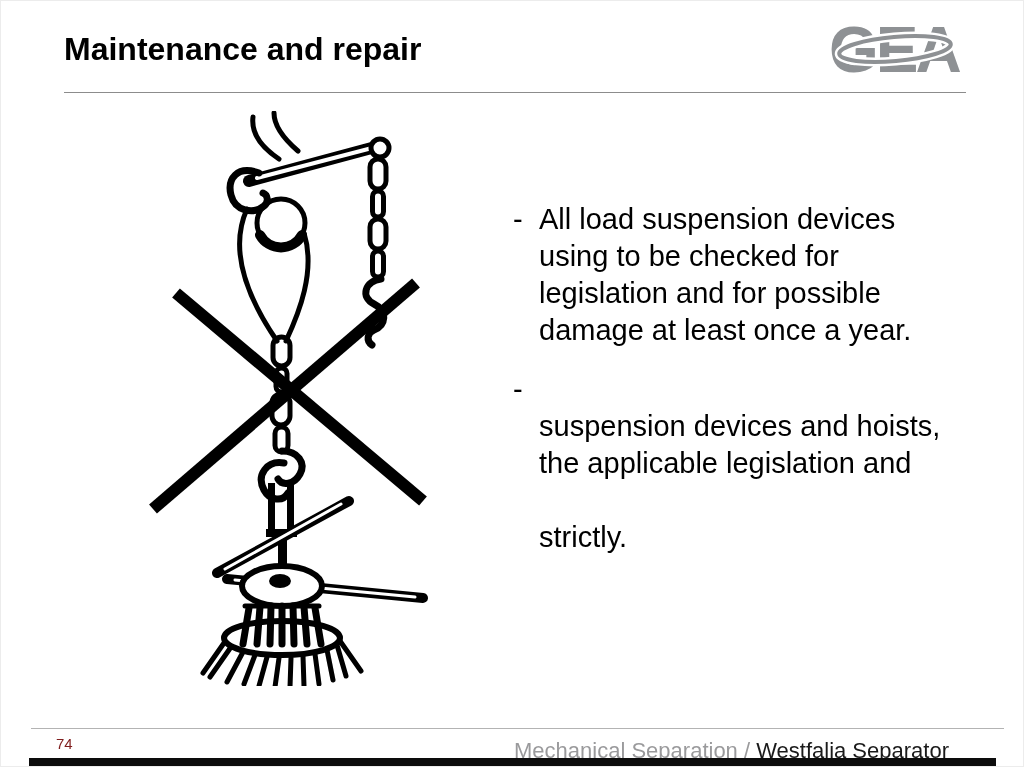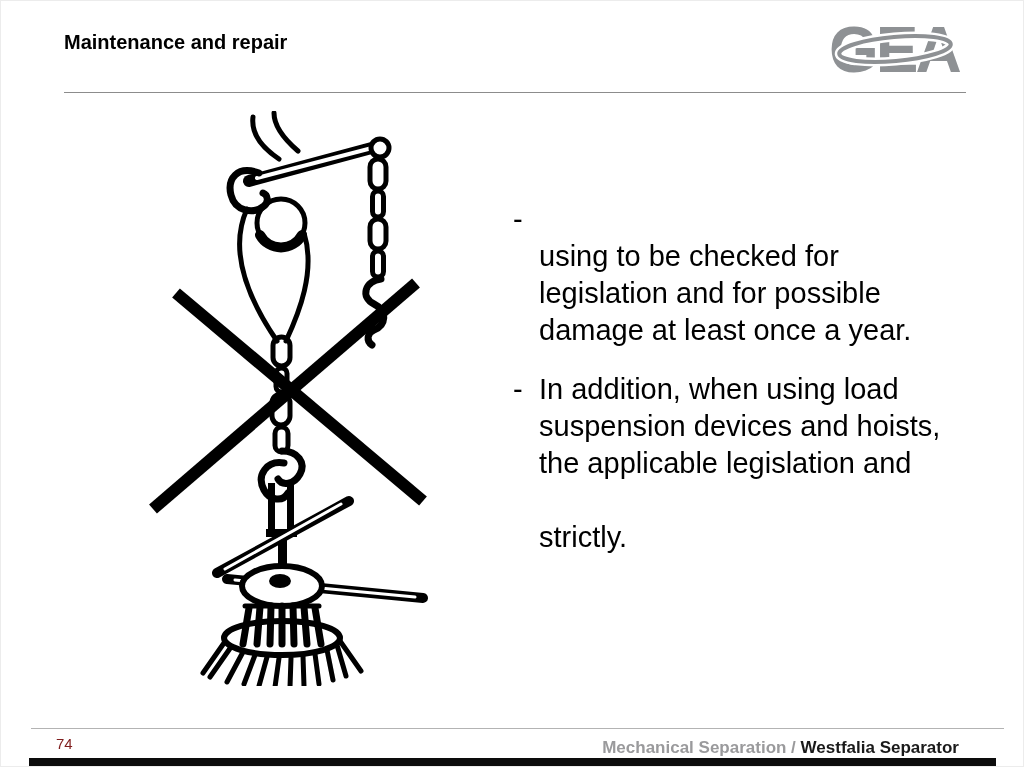--- a/index.html
+++ b/index.html
@@ -7,21 +7,21 @@
     position:relative;
     width:1024px;height:767px;
     background:#ffffff;
     box-sizing:border-box;
     border:1px solid #ececec;
     font-family:"Liberation Sans", sans-serif;
     overflow:hidden;
   }
   .slide-title{
     position:absolute;left:63px;top:30px;
-    font-size:20px;font-weight:bold;color:#000000;
+    font-size:32px;font-weight:bold;color:#000000;
     letter-spacing:0px;
   }
   .header-rule{
     position:absolute;left:63px;top:91px;width:902px;height:1px;
     background:#8c8c8c;
   }
   .logo{position:absolute;left:828px;top:14px;width:152px;height:68px;}
   .illustration{position:absolute;left:130px;top:110px;width:320px;height:575px;}
   .bullets{
     position:absolute;left:512px;top:200px;width:490px;
@@ -32,22 +32,22 @@
   .bullet .marker{width:26px;flex:0 0 26px;}
   .footer-rule{
     position:absolute;left:30px;top:727px;width:973px;height:1px;
     background:#b3b3b3;
   }
   .page-number{
     position:absolute;left:55px;top:734px;
     font-size:15px;color:#7f1d1d;
   }
   .footer-right{
-    position:absolute;right:64px;top:737px;
-    font-size:17px;font-weight:bold;white-space:nowrap;
+    position:absolute;right:74px;top:737px;
+    font-size:22px;font-weight:normal;white-space:nowrap;
   }
   .footer-right .section{color:#9a9a9c;}
   .footer-right .brand{color:#1a1a1a;}
   .bottom-bar{
     position:absolute;left:28px;top:757px;width:967px;height:9px;
     background:#0c0c0c;
   }
 </style>
 </head>
 <body>
@@ -144,28 +144,28 @@
 
     <g stroke-width="12" stroke-linecap="butt">
       <line x1="45" y1="182" x2="292" y2="390"></line>
       <line x1="285" y1="172" x2="22" y2="398"></line>
     </g>
   </svg>
 
   <div class="bullets">
     <div class="bullet">
       <span class="marker">-</span>
-      <span class="text"><br>
+      <span class="text"><span>All load suspension devices</span><br>
         <span>using to be checked for</span><br>
         <span>legislation and for possible</span><br>
         <span>damage at least once a year.</span></span>
     </div>
     <div class="bullet">
       <span class="marker">-</span>
-      <span class="text"><span>In addition, when using load</span><br>
+      <span class="text"><br>
         <span>suspension devices and hoists,</span><br>
         <span>the applicable legislation and</span><br>
         <br>
         <span>strictly.</span></span>
     </div>
   </div>
 
   <div class="footer-rule"></div>
   <div class="page-number">74</div>
   <div class="footer-right">

